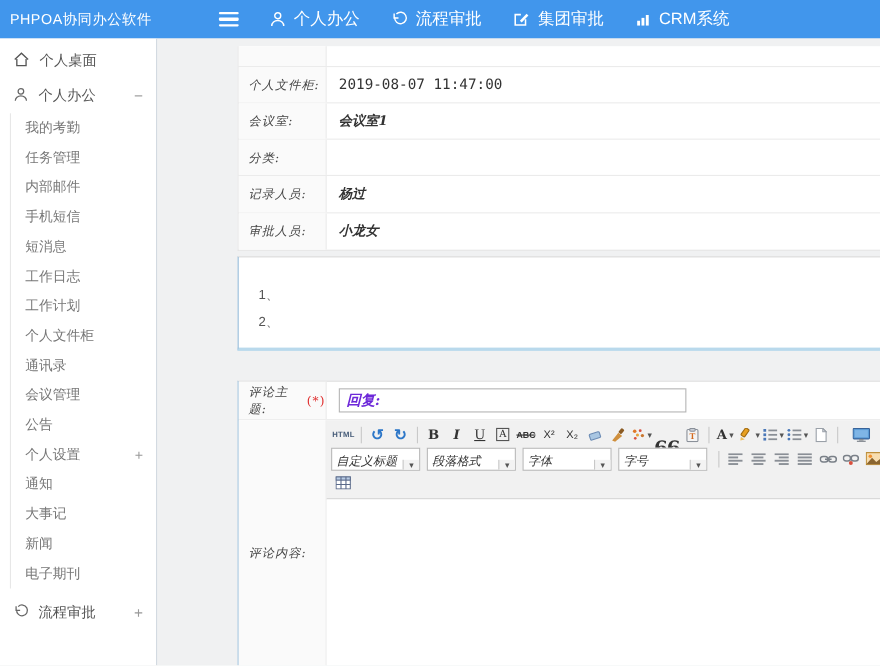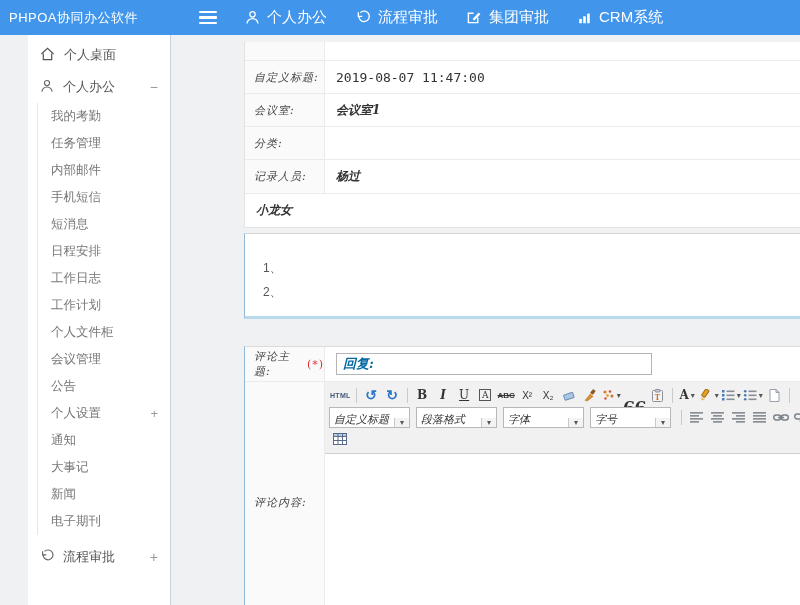--- a/index.html
+++ b/index.html
@@ -11,21 +11,21 @@
   .brand{font-size:13px;padding-left:9px;width:182px;letter-spacing:.5px;}
   .hamburger{width:18px;display:flex;flex-direction:column;gap:3px;margin:0 14px 0 8px;cursor:pointer;}
   .hamburger i{display:block;height:2.5px;background:#fff;border-radius:1px;}
   .topnav{display:flex;align-items:center;font-size:15px;}
   .navitem{display:flex;align-items:center;gap:7px;padding:0 14px;height:35px;cursor:pointer;}
   .navitem svg{display:block;}
   .caret{width:0;height:0;border-left:5px solid transparent;border-right:5px solid transparent;
     border-top:5px solid #fff;margin-left:2px;}
 
   
-  .layout{display:flex;height:570px;padding-left:28px;}
+  .layout{display:flex;height:570px;}
   .sidebar{width:143px;background:#fff;border-right:1px solid #c9d2da;box-sizing:border-box;
     padding-top:4px;flex:none;}
   .side-item{height:32px;display:flex;align-items:center;gap:9px;padding:0 12px;
     font-size:13px;color:#555;cursor:pointer;}
   .side-item .toggle{margin-left:auto;color:#999;font-size:14px;}
   .submenu{margin-left:9px;border-left:1px solid #e7e7e7;}
   .side-sub{height:27px;display:flex;align-items:center;padding:0 12px 0 13px;
     font-size:12.5px;color:#777;cursor:pointer;}
   .side-sub .toggle{margin-left:auto;color:#999;font-size:13px;}
   .wf{margin-top:6px;}
@@ -45,21 +45,21 @@
   .fvalue.mono{font:13px "DejaVu Sans Mono",monospace;color:#333;}
   .h32{height:32px;} .h33{height:33px;} .h34{height:34px;}
 
   .contentbox{margin-top:5px;background:#fff;border:1px solid #d8d8d8;
     border-left-color:#92b9d8;border-bottom:3px solid #b9d9ec;height:60px;
     padding:22px 0 0 18px;font-size:12px;color:#555;line-height:24px;}
 
   .commenttable{margin-top:27px;background:#fff;border:1px solid #dcdcdc;
     border-left:1px solid #92b9d8;}
   .subject-input{width:308px;height:20px;border:1px solid #b5b5b5;background:#fff;
-    font:italic bold 13px "DejaVu Serif",serif;color:#0369a1;padding:0 0 0 6px;}
+    font:italic bold 13px "DejaVu Serif",serif;color:#6d28d9;padding:0 0 0 6px;}
   .required{color:#e03030;margin-left:4px;font-style:normal;font-size:11px;}
   .comment-content-row{height:240px;align-items:stretch;}
   .comment-content-row .flabel{align-items:center;}
   .editorcell{flex:1;display:flex;flex-direction:column;}
 
   
   .etoolbar{background:#f1f1f1;border-bottom:1px solid #cfcfcf;padding:2px 4px 3px 4px;}
   .trow{display:flex;align-items:center;height:22px;}
   .tbtn{display:inline-flex;align-items:center;justify-content:center;min-width:19px;
     height:18px;margin:0 1px;font-size:12px;color:#333;cursor:pointer;border-radius:2px;}
@@ -163,30 +163,30 @@
         <div class="side-sub">
             <span>内部邮件</span>
           </div>
         <div class="side-sub">
             <span>手机短信</span>
           </div>
         <div class="side-sub">
             <span>短消息</span>
           </div>
         <div class="side-sub">
-            <span>日程安排</span>
-          </div>
-        <div class="side-sub">
             <span>工作日志</span>
           </div>
         <div class="side-sub">
             <span>工作计划</span>
           </div>
         <div class="side-sub">
             <span>个人文件柜</span>
+          </div>
+        <div class="side-sub">
+            <span>通讯录</span>
           </div>
         <div class="side-sub">
             <span>会议管理</span>
           </div>
         <div class="side-sub">
             <span>公告</span>
           </div>
         <div class="side-sub">
             <span>个人设置</span>
             <span class="toggle">+</span>
@@ -216,36 +216,37 @@
 
     <main>
       <div class="workarea">
 
         <div class="formtable">
           <div class="frow partial">
             <div class="flabel"></div>
             <div class="fvalue"></div>
           </div>
           <div class="frow h32">
-            <div class="flabel">自定义标题:</div>
+            <div class="flabel">个人文件柜:</div>
             <div class="fvalue mono">2019-08-07 11:47:00</div>
           </div>
           <div class="frow h32">
             <div class="flabel">会议室:</div>
             <div class="fvalue">会议室1</div>
           </div>
           <div class="frow h32">
             <div class="flabel">分类:</div>
             <div class="fvalue"></div>
           </div>
           <div class="frow h33">
             <div class="flabel">记录人员:</div>
             <div class="fvalue">杨过</div>
           </div>
           <div class="frow h33">
+            <div class="flabel">审批人员:</div>
             <div class="fvalue">小龙女</div>
           </div>
         </div>
 
         <div class="contentbox">
           <div>1、</div>
           <div>2、</div>
         </div>
 
         <div class="commenttable">

